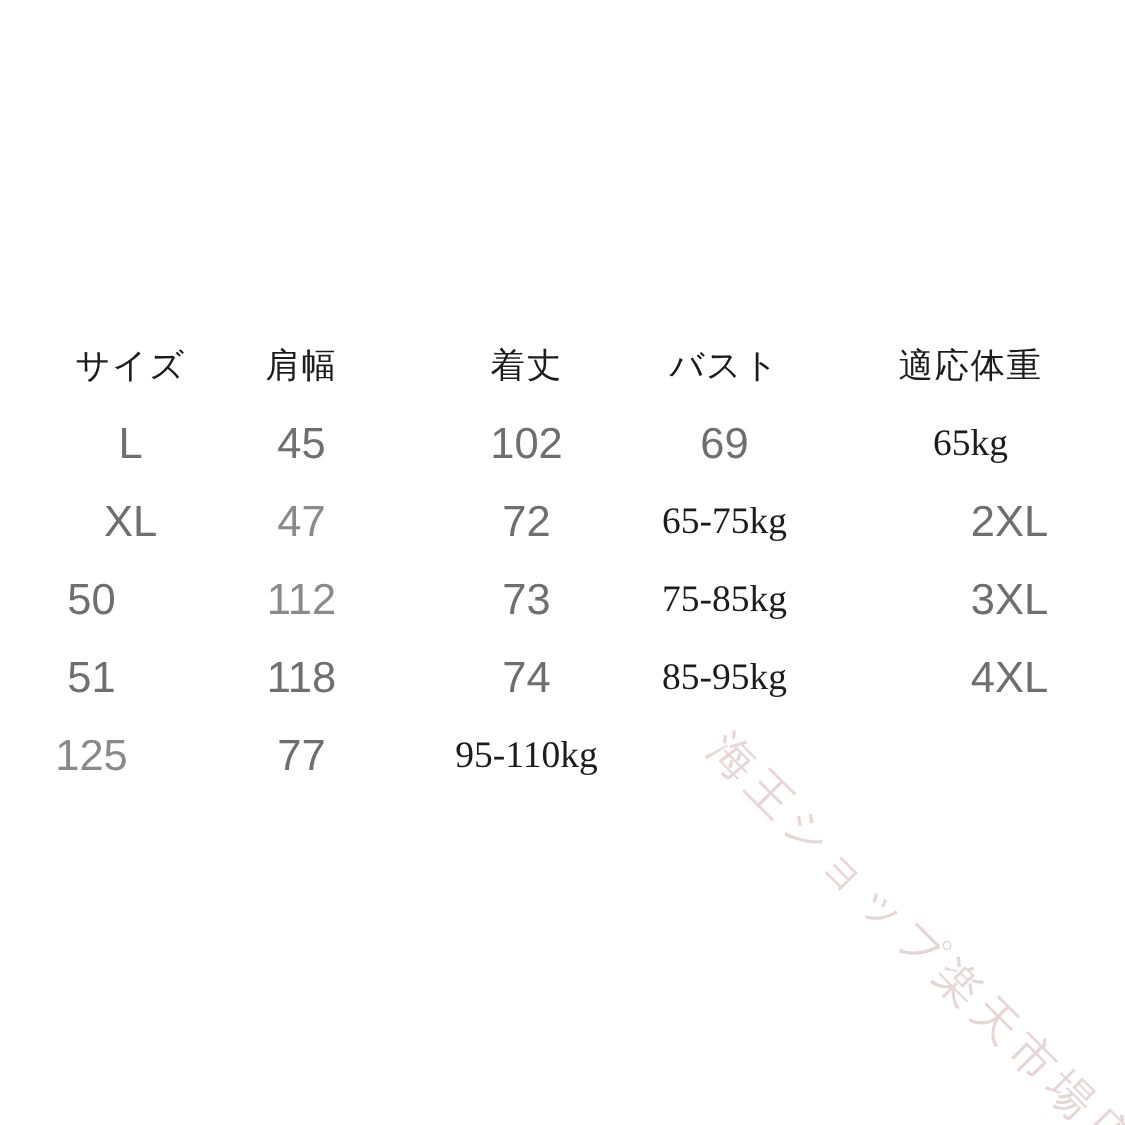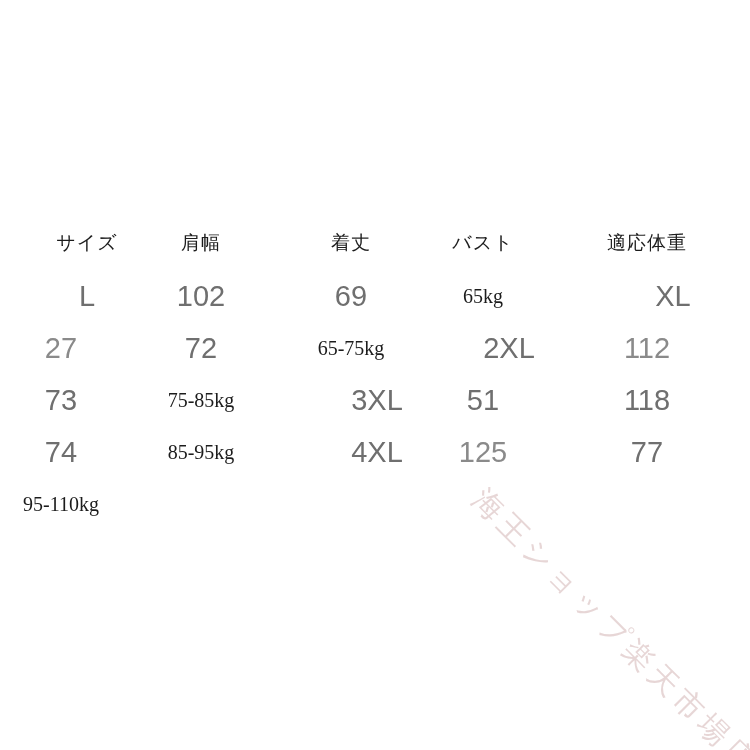--- a/index.html
+++ b/index.html
@@ -26,33 +26,33 @@
   }
   .cell {
     display: flex;
     align-items: center;
     justify-content: center;
     white-space: nowrap;
   }
   .col1 { padding-left: 52px; }
   .hdr {
     font-family: "Liberation Serif", serif;
-    font-size: 19px;
+    font-size: 23px;
     color: #1c1c1c;
     letter-spacing: 1px;
   }
   .val {
     font-family: "Liberation Sans", sans-serif;
     font-size: 29px;
     color: #6f6f6f;
   }
   .val-light { color: #8a8a8a; }
   .weight {
     font-family: "Liberation Serif", serif;
-    font-size: 20px;
+    font-size: 25px;
     color: #1c1c1c;
   }
   .watermark {
     position: absolute;
     left: 492px;
     top: 480px;
     transform: rotate(45deg);
     transform-origin: 0 0;
     font-family: "Liberation Serif", serif;
     font-size: 30px;
@@ -70,30 +70,32 @@
 
   <div class="size-table">
 
     <div class="cell col1 hdr">サイズ</div>
     <div class="cell hdr">肩幅</div>
     <div class="cell hdr">着丈</div>
     <div class="cell hdr">バスト</div>
     <div class="cell hdr">適応体重</div>
 
     <div class="cell col1 val">L</div>
+    <div class="cell val">45</div>
     <div class="cell val">102</div>
     <div class="cell val">69</div>
     <div class="cell weight">65kg</div>
 
     <div class="cell col1 val">XL</div>
-    <div class="cell val val-light">27</div>
+    <div class="cell val val-light">47</div>
     <div class="cell val">72</div>
     <div class="cell weight">65-75kg</div>
 
     <div class="cell col1 val">2XL</div>
+    <div class="cell val">50</div>
     <div class="cell val val-light">112</div>
     <div class="cell val">73</div>
     <div class="cell weight">75-85kg</div>
 
     <div class="cell col1 val">3XL</div>
     <div class="cell val">51</div>
     <div class="cell val">118</div>
     <div class="cell val">74</div>
     <div class="cell weight">85-95kg</div>
 

